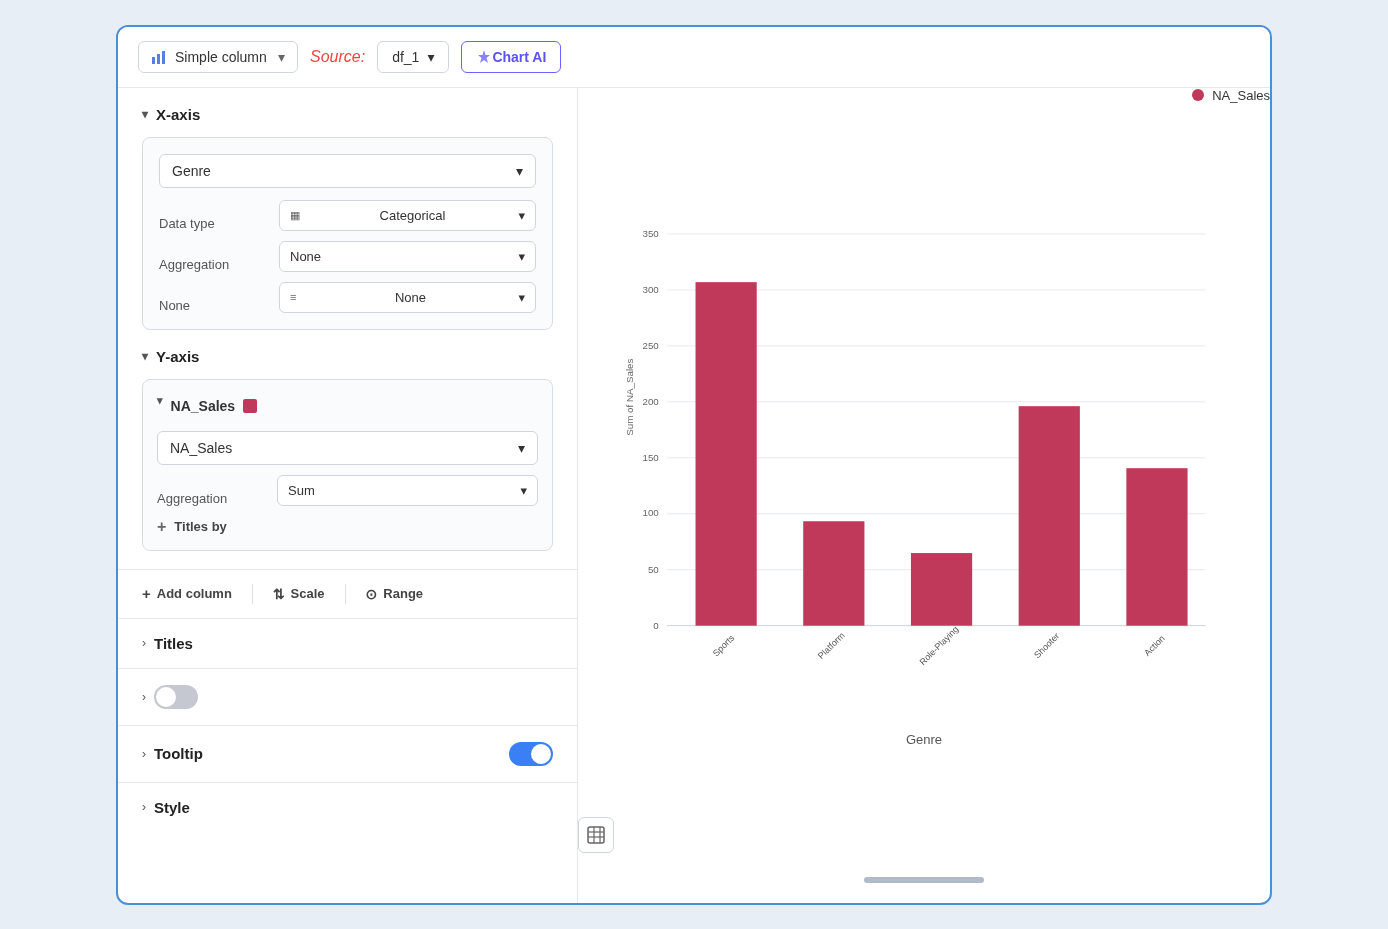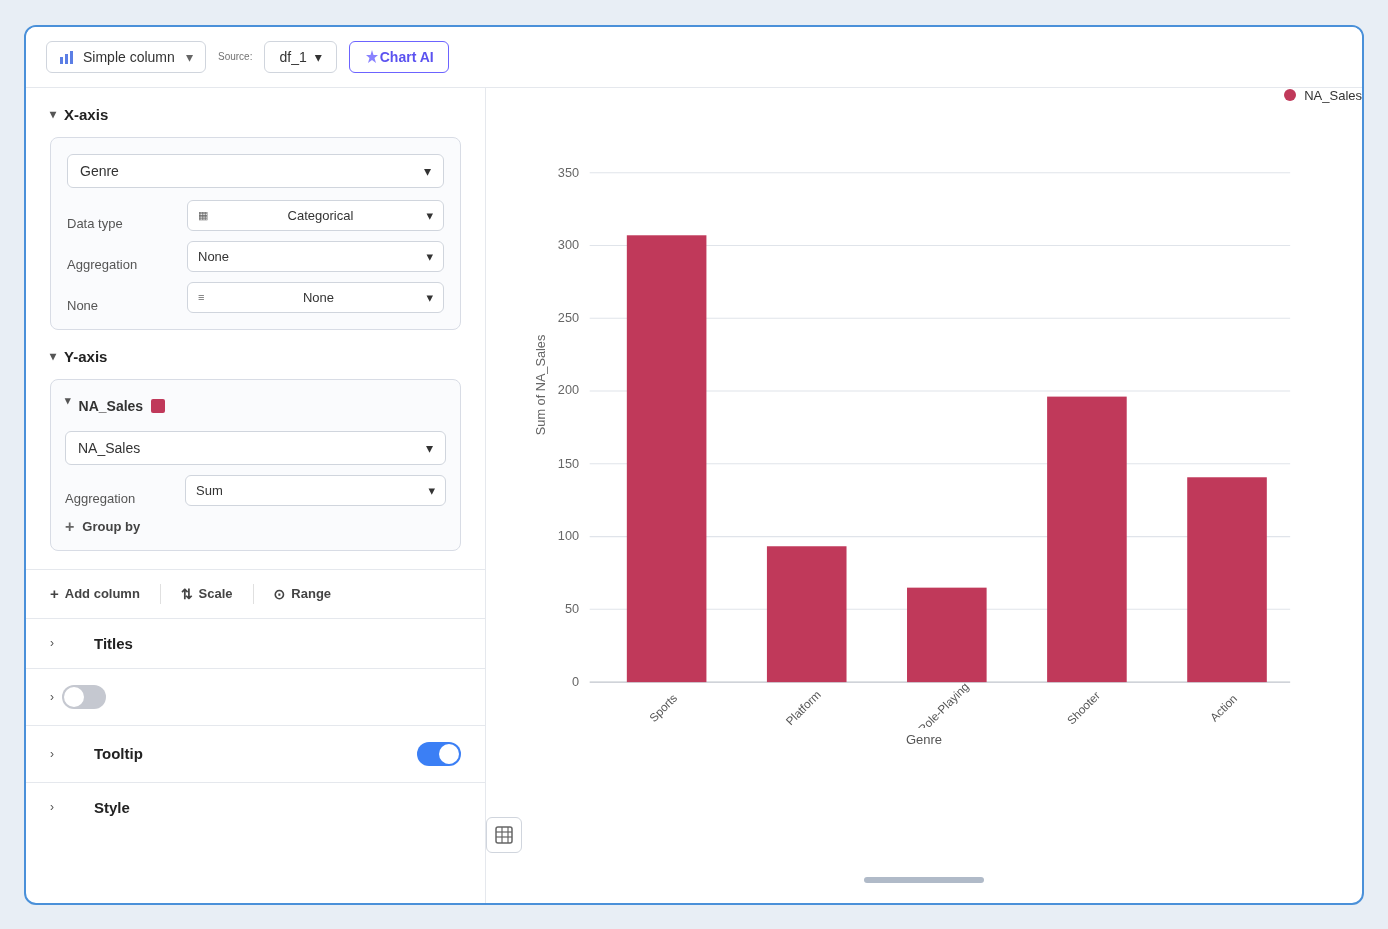--- a/index.html
+++ b/index.html
@@ -9,21 +9,21 @@
       display: flex;
       justify-content: center;
       align-items: center;
       min-height: 100vh;
       padding: 20px;
     }
     .main-container {
       background: #ffffff;
       border: 2px solid #4a90d9;
       border-radius: 12px;
-      width: 1340px;
+      width: 1156px;
       min-height: 880px;
       overflow: hidden;
       display: flex;
       flex-direction: column;
     }
     .toolbar {
       display: flex;
       align-items: center;
       gap: 12px;
       padding: 14px 20px;
@@ -39,22 +39,23 @@
       padding: 7px 12px;
       background: #fff;
       cursor: pointer;
       font-size: 14px;
       color: #333;
       min-width: 160px;
     }
     .toolbar-select svg { flex-shrink: 0; }
     .toolbar-select .chevron { margin-left: auto; color: #666; }
     .source-label {
-      font-size: 10px;
-      color: #737373;
+      font-size: 16px;
+      color: #ef4444;
+      font-style: italic;
     }
     .source-select {
       display: flex;
       gap: 8px;
       border: 1px solid #d0d5dd;
       border-radius: 6px;
       padding: 7px 14px;
       background: #fff;
       cursor: pointer;
       font-size: 14px;
@@ -213,21 +214,20 @@
       align-items: center;
       gap: 8px;
       cursor: pointer;
     }
     .collapsible-section .chevron-right { color: #555; font-size: 12px; }
     .collapsible-label {
       font-size: 15px;
       font-weight: 700;
       color: #222;
       flex: 1;
-      margin-left: 32px;
     }
     .toggle {
       width: 44px;
       height: 24px;
       border-radius: 12px;
       position: relative;
       cursor: pointer;
     }
     .toggle .knob {
       width: 20px;
@@ -394,21 +394,21 @@
           </div>
           <div class="form-row">
             <span class="form-label">Aggregation</span>
             <div class="form-control">
               <span>Sum</span>
               <span>▾</span>
             </div>
           </div>
           <div class="group-by-row">
             <span class="plus-icon">+</span>
-            <span>Group by</span>
+            <span>Titles by</span>
           </div>
         </div>
       </div>
 
       <div class="action-row">
         <button class="action-btn">
           <span class="plus">+</span>
           <span>Add column</span>
         </button>
         <div class="divider-v"></div>

